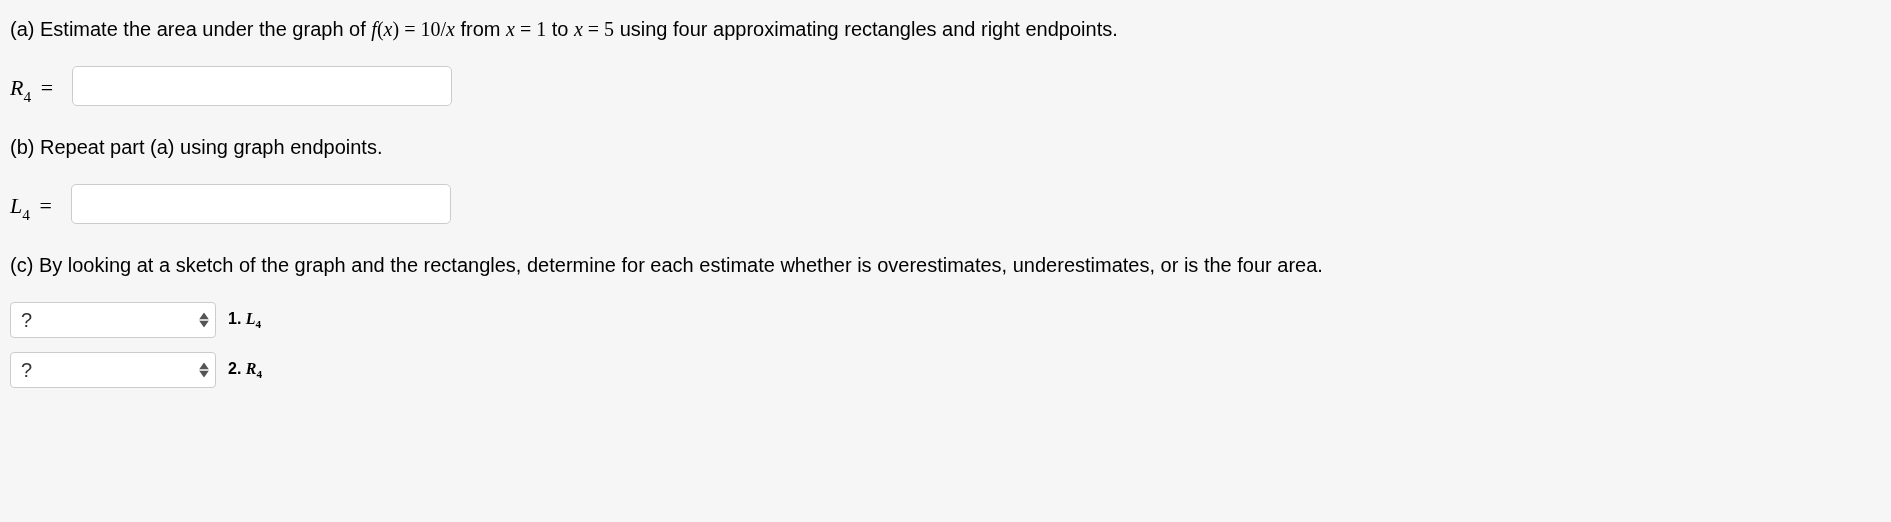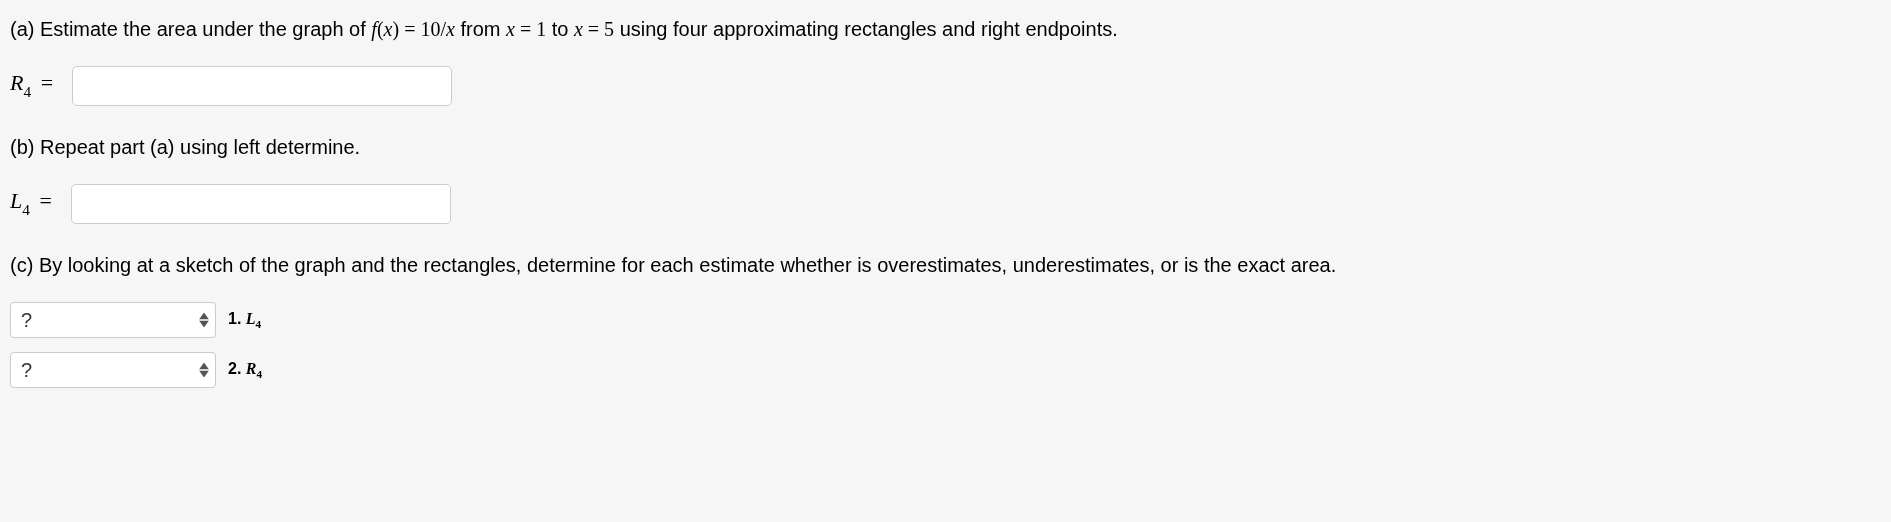--- a/index.html
+++ b/index.html
@@ -12,21 +12,21 @@
       background: #f6f6f6;
       margin: 0;
       padding: 14px 10px;
       line-height: 1.5;
     }
     .prompt-line {
       margin-bottom: 22px;
     }
     .answer-row {
       display: flex;
-      align-items: flex-start;
+      align-items: flex-end;
       gap: 19px;
       margin-bottom: 26px;
     }
     .math-label {
       font-family: 'Times New Roman', Times, serif;
       font-style: italic;
       font-size: 22px;
       white-space: nowrap;
     }
     .math-label .sub {
@@ -106,32 +106,32 @@
 </div>
 
 <div class="answer-row">
   <span class="math-label">
     <span>R</span><span class="sub">4</span><span class="eq"> = </span>
   </span>
   <input type="text" class="text-input" value="" style="">
 </div>
 
 <div class="prompt-line">
-  <span>(b) Repeat part (a) using left determine.</span>
+  <span>(b) Repeat part (a) using graph endpoints.</span>
 </div>
 
 <div class="answer-row">
   <span class="math-label">
     <span>L</span><span class="sub">4</span><span class="eq"> = </span>
   </span>
   <input type="text" class="text-input" value="" style="">
 </div>
 
 <div class="prompt-line">
-  <span>(c) By looking at a sketch of the graph and the rectangles, determine for each estimate whether is overestimates, underestimates, or is the exact area.</span>
+  <span>(c) By looking at a sketch of the graph and the rectangles, determine for each estimate whether is overestimates, underestimates, or is the four area.</span>
 </div>
 
 <div class="match-row">
   <div class="select-wrap">
     <span>?</span>
     <span class="select-arrows">
       <svg width="10" height="7" viewBox="0 0 10 7">
           <polygon points="5,0 10,7 0,7" fill="#555"></polygon>
         </svg>
       <svg width="10" height="7" viewBox="0 0 10 7">

